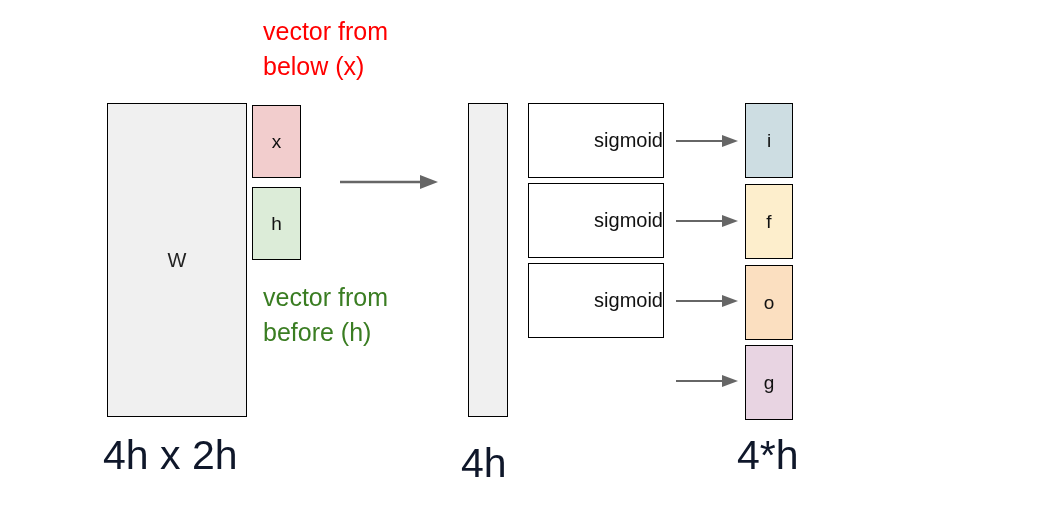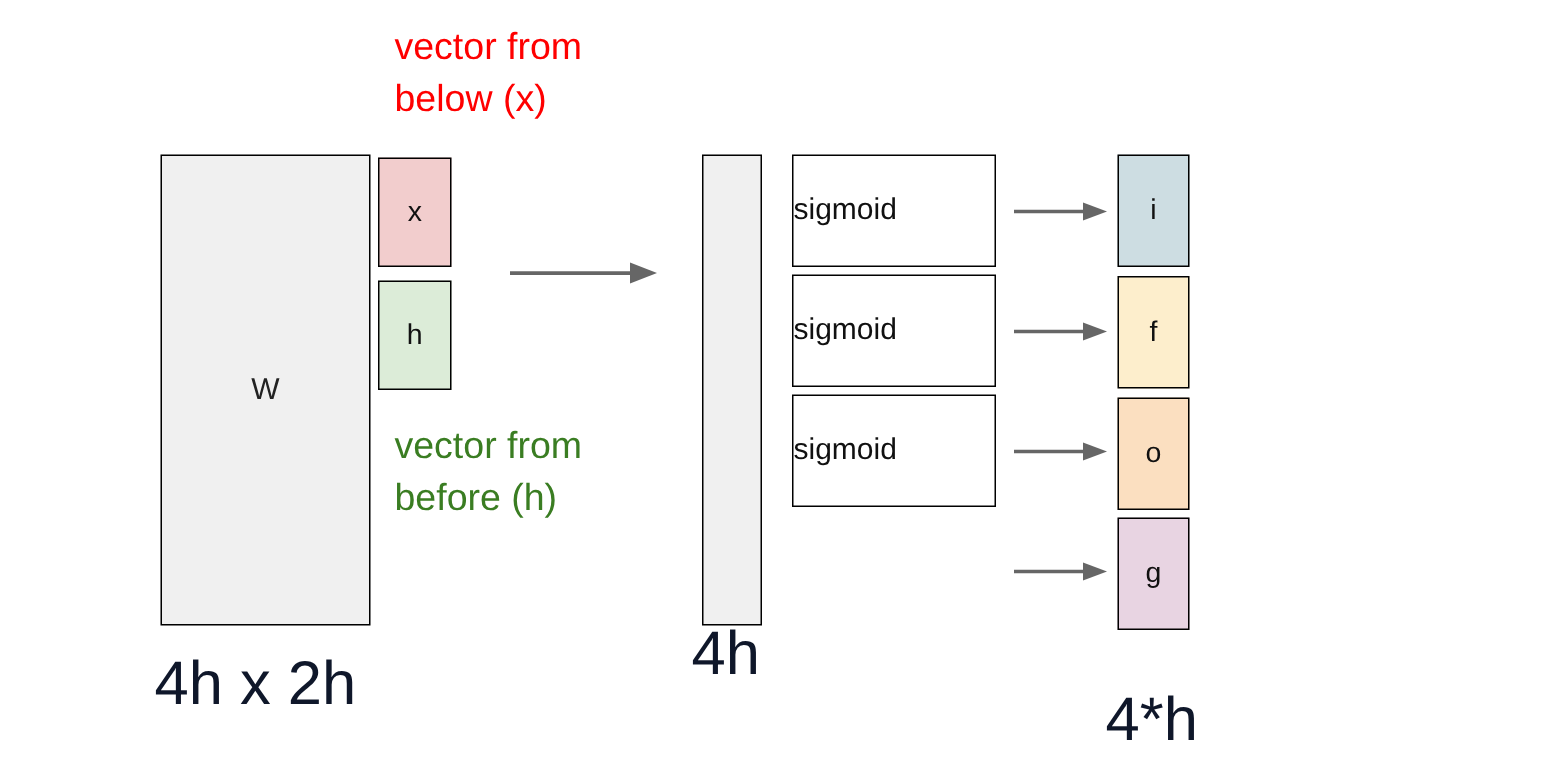--- a/index.html
+++ b/index.html
@@ -106,21 +106,21 @@
   .gate-box {
     position: absolute;
     left: 528px;
     width: 136px;
     height: 75px;
     background: #ffffff;
     border: 1px solid #000000;
     box-sizing: border-box;
     display: flex;
     align-items: center;
-    justify-content: flex-start;
+    justify-content: flex-end;
     font-size: 20px;
     color: #111111;
   }
   .gate-0 { top: 103px; }
   .gate-1 { top: 183px; }
   .gate-2 { top: 263px; }
   .gate-3 { top: 343px; }
 
   
   .arrow-gate {
@@ -154,22 +154,22 @@
   .out-3 { top: 345px; }
 
   
   .dim-caption {
     position: absolute;
     font-size: 41px;
     color: #0f172a;
     white-space: nowrap;
   }
   #dim-w  { left: 103px; top: 432px; }
-  #dim-4h { left: 461px; top: 412px; }
-  #dim-4xh{ left: 737px; top: 456px; }
+  #dim-4h { left: 461px; top: 440px; }
+  #dim-4xh{ left: 737px; top: 432px; }
 
   svg { display: block; overflow: visible; }
 </style>
 </head>
 <body>
 
 <div id="canvas">
 
   <div class="annotation" id="anno-x" style="color: rgb(255, 0, 0);">vector from
 below (x)</div>

